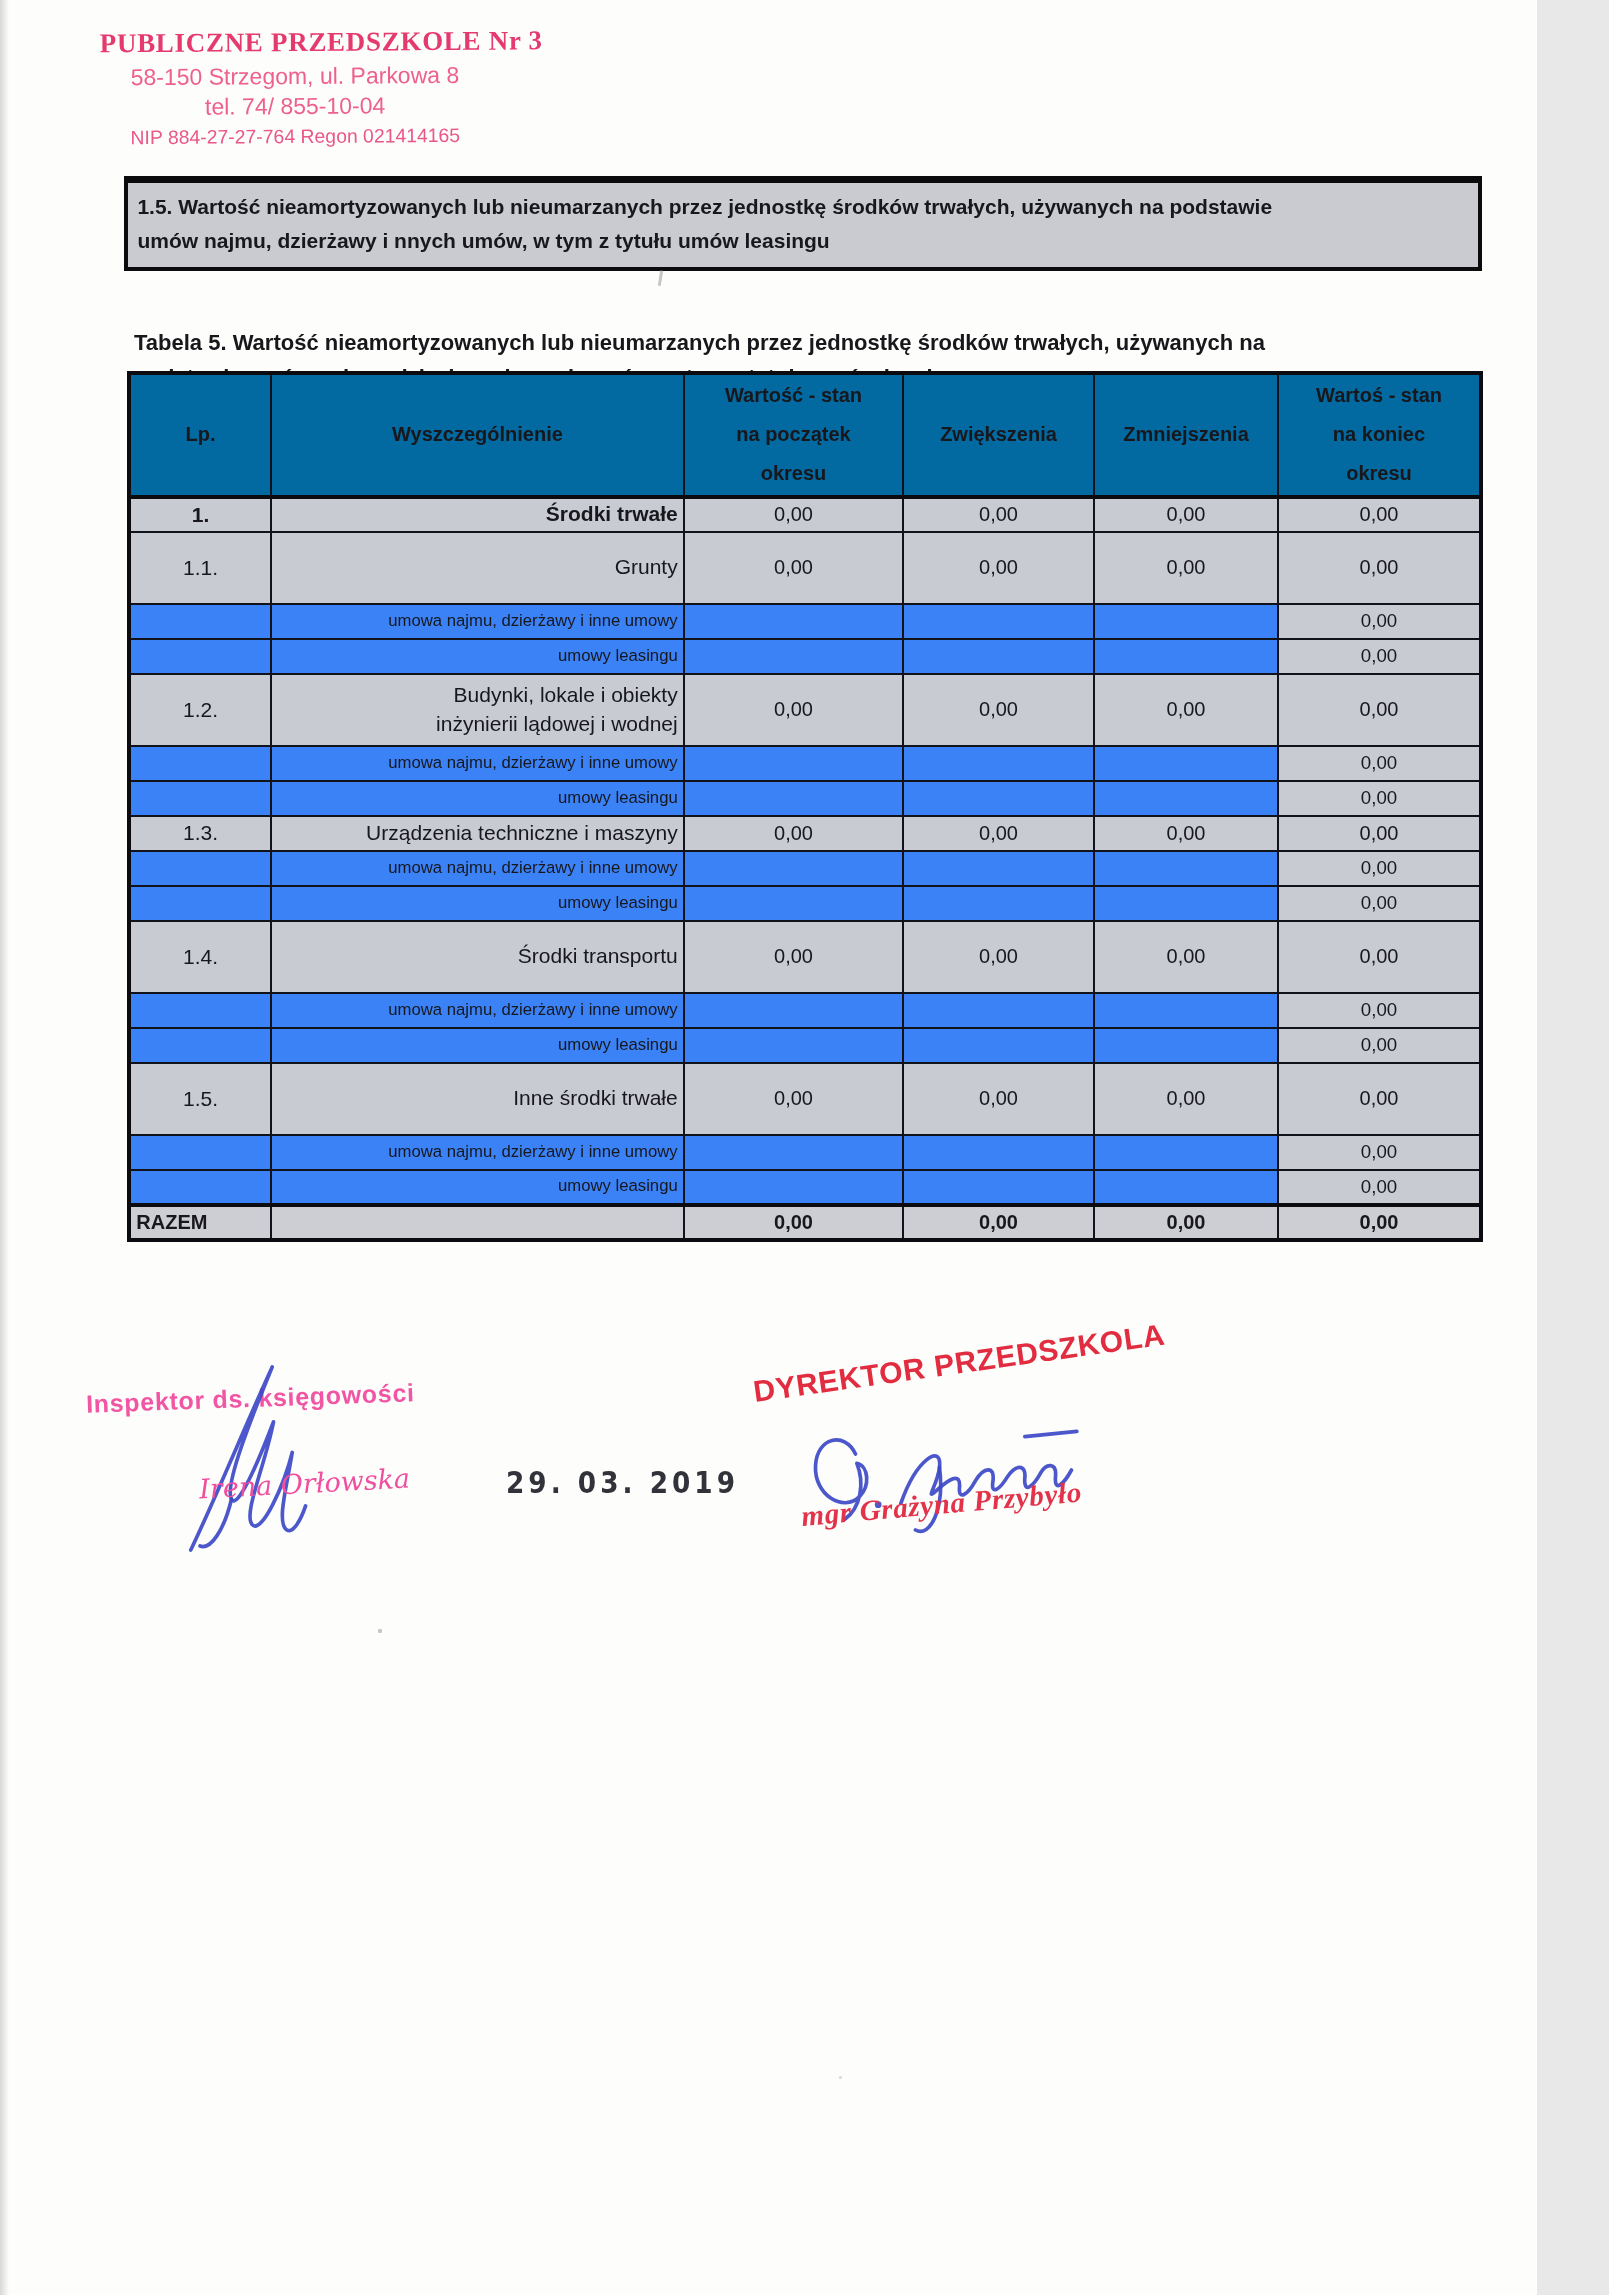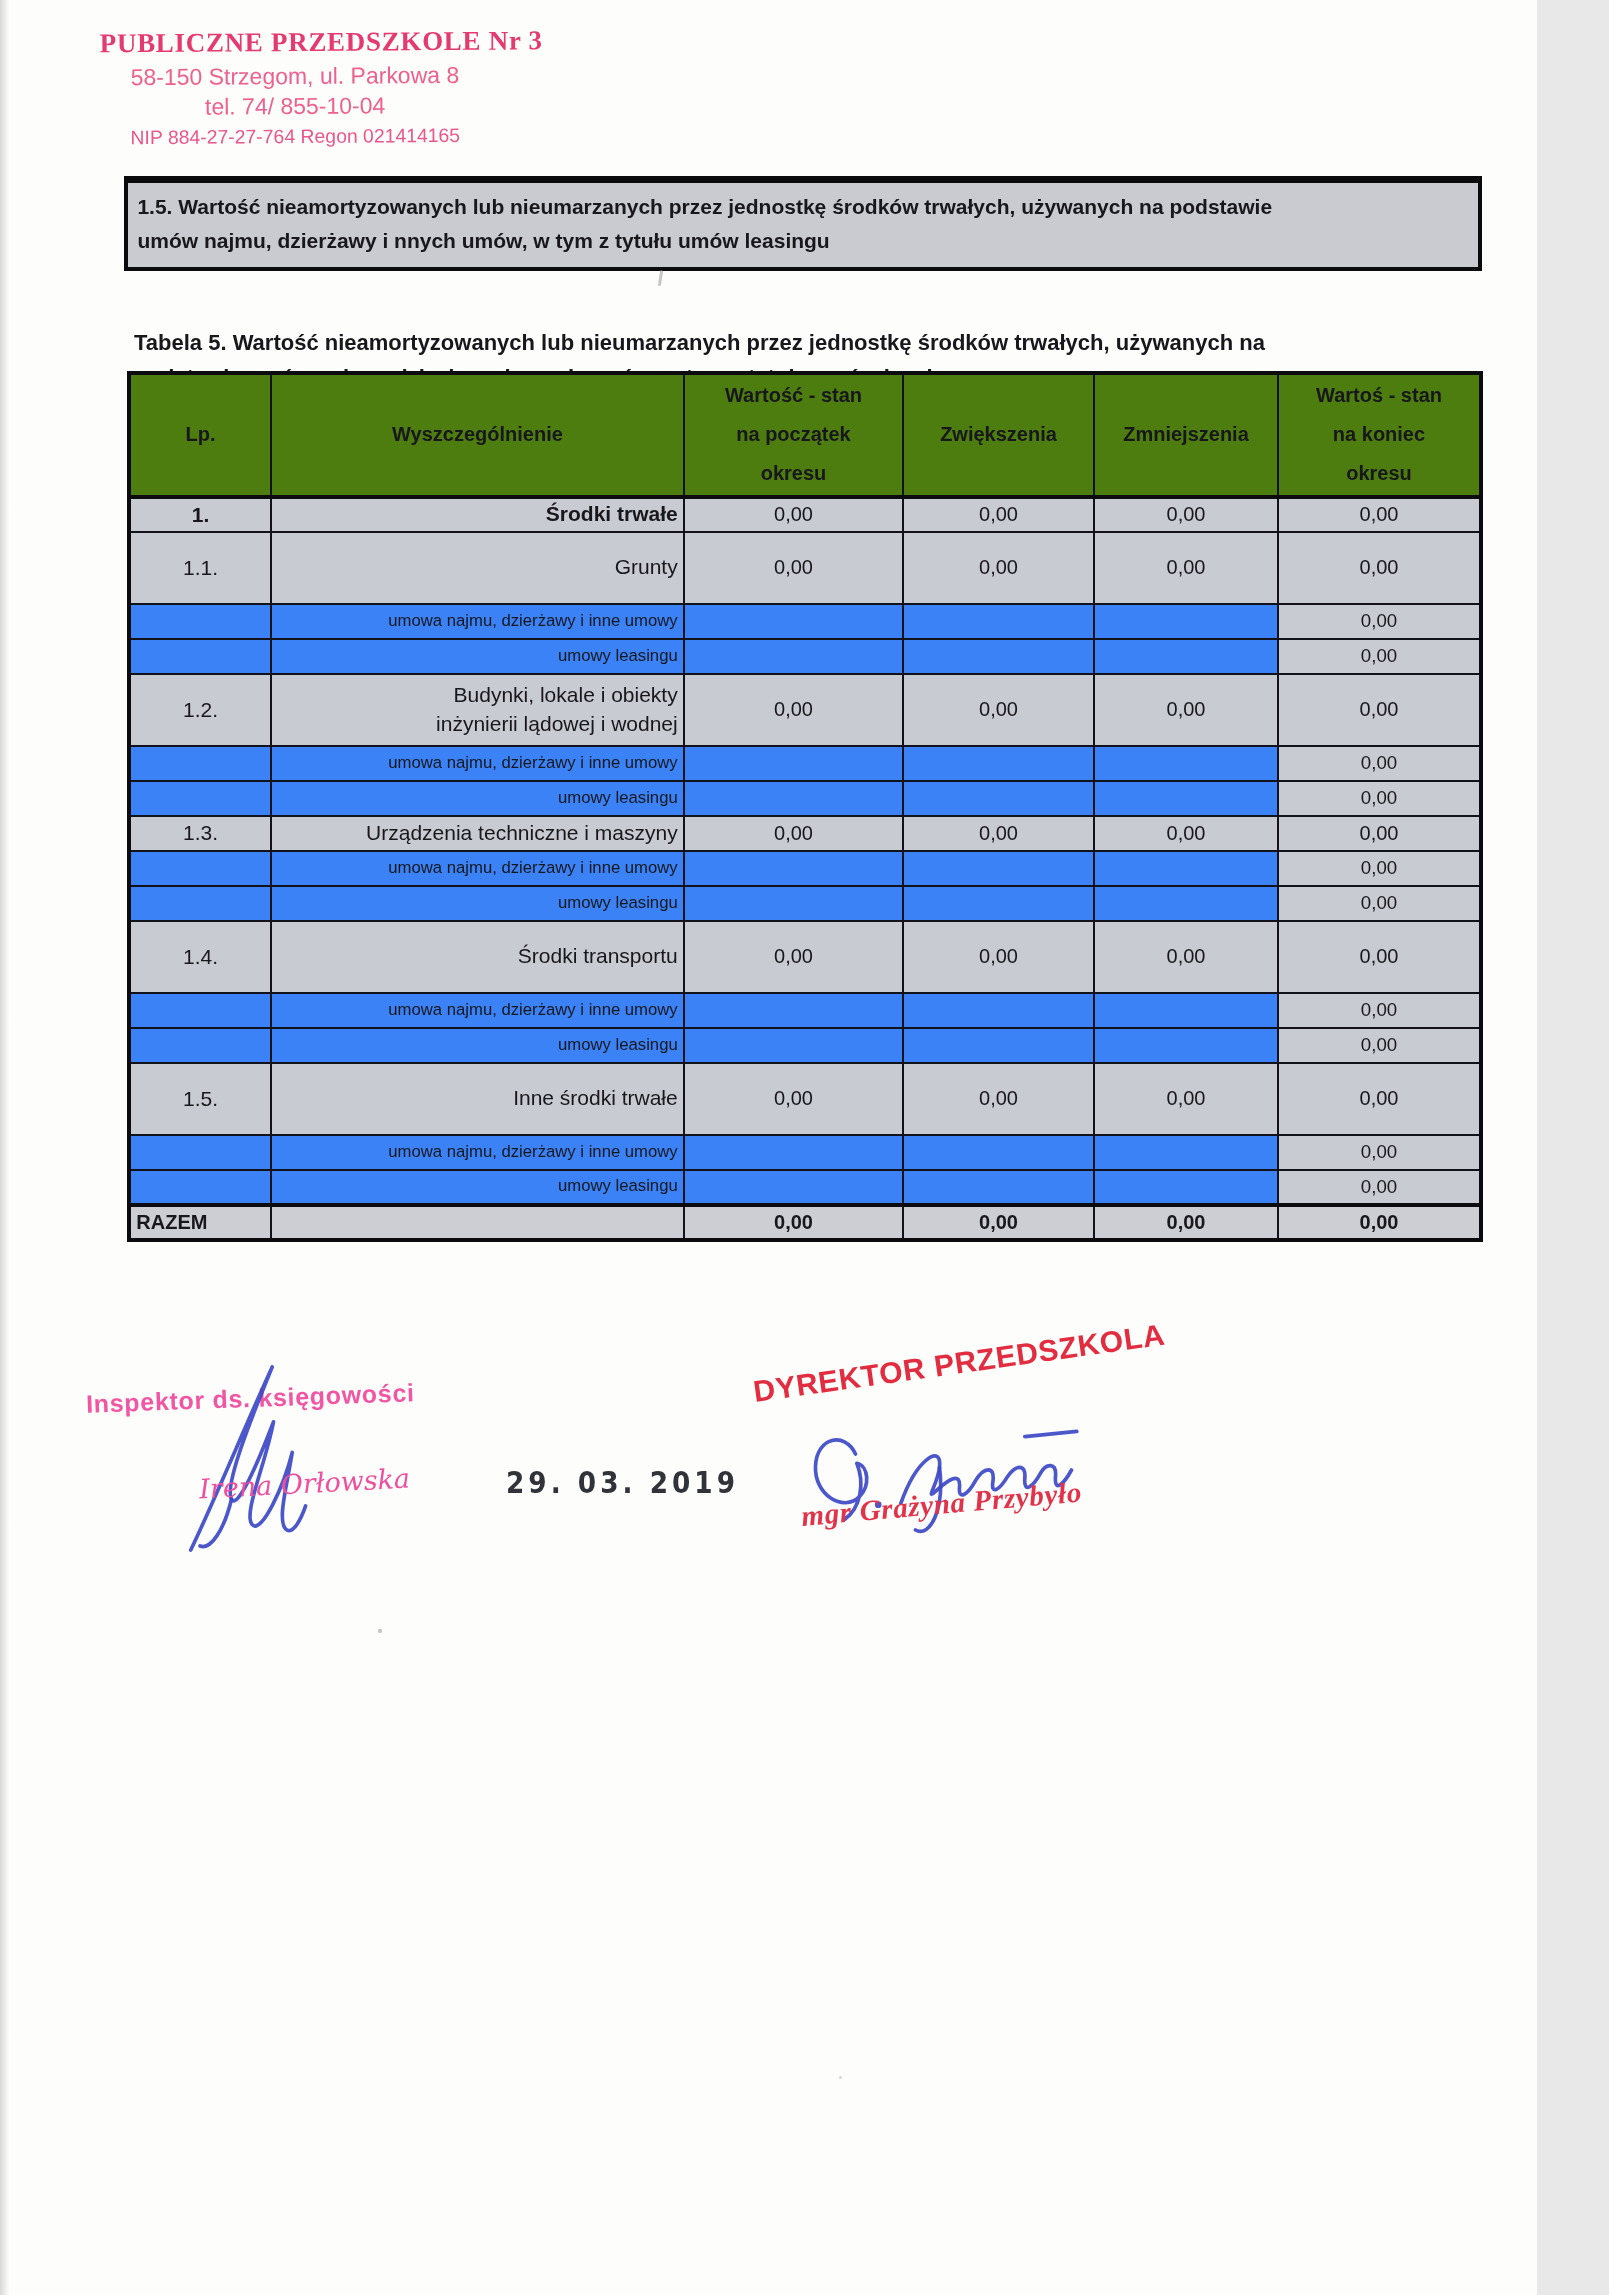--- a/index.html
+++ b/index.html
@@ -36,21 +36,21 @@
     font-weight:700;font-size:22px;line-height:1.6;white-space:pre-line;margin-top:32px;}
 
   
   table.doc{position:absolute;left:127px;top:371px;width:1352px;
     border-collapse:collapse;table-layout:fixed;background:#fefefc;
     border:4px solid #0c0c10;}
   table.doc th,table.doc td{border:2px solid #12121a;box-sizing:border-box;
     overflow:hidden;}
   table.doc td{border-top-width:2.7px;border-bottom-width:2.7px;}
   table.doc th{
-    background:#4d7c0f;font-weight:700;font-size:20px;line-height:1.95;
+    background:#0369a1;font-weight:700;font-size:20px;line-height:1.95;
     white-space:pre-line;text-align:center;vertical-align:middle;
     height:116px;padding:1.3px 4px;border-bottom:4px solid #0c0c10;}
   td.lp{text-align:center;font-size:21px;padding:0 2.7px;}
   td.label{text-align:right;padding:1.3px 5.3px 1.3px 6.7px;font-size:21px;line-height:1.35;
     white-space:pre-line;}
   td.val{text-align:center;font-size:20px;}
   tr.row-category td{background:#c9cbd3;}
   tr.row-sub td{background:#3b82f6;}
   tr.row-sub td.label{font-size:16.7px;padding-left:24px;}
   tr.row-sub td.val{font-size:18.7px;}

